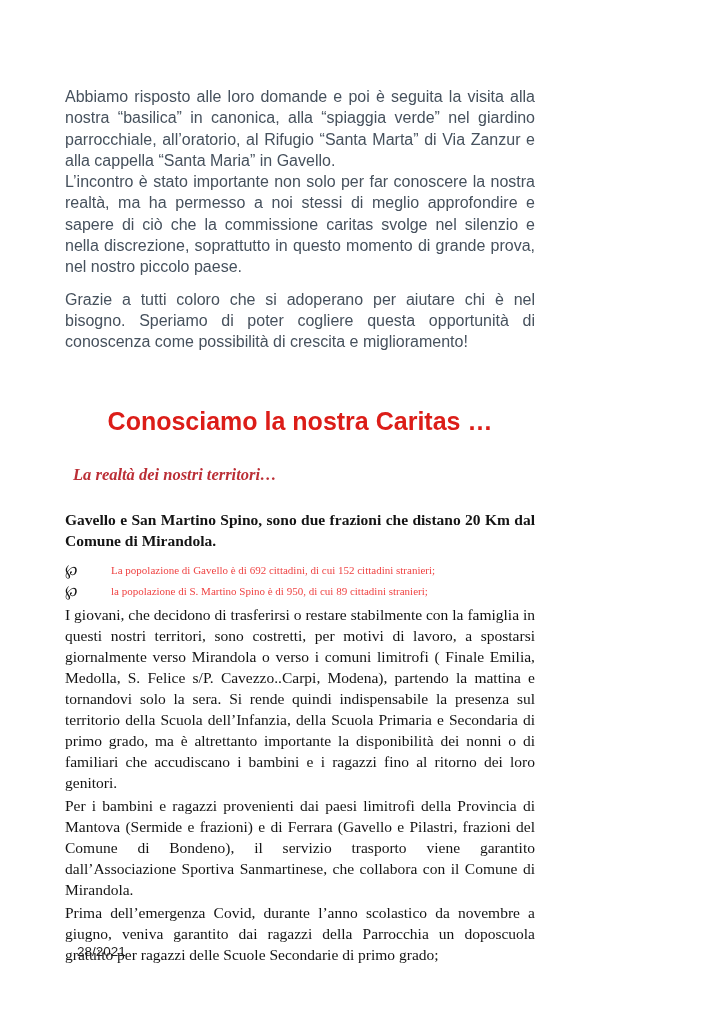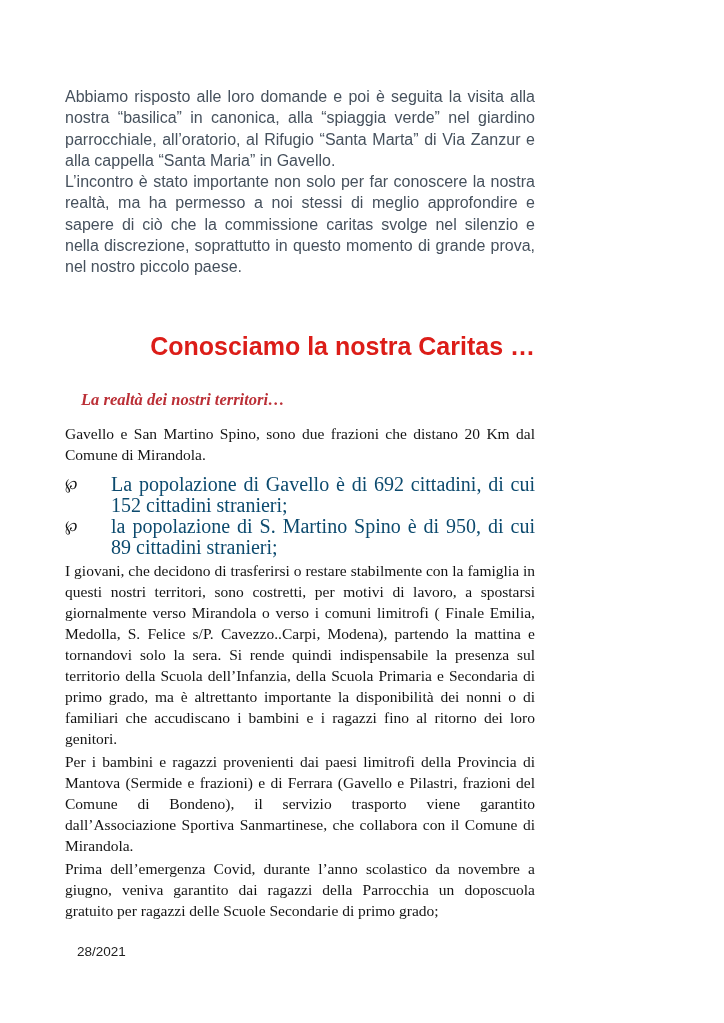--- a/index.html
+++ b/index.html
@@ -23,77 +23,78 @@
   }
   .intro-para.gap { margin-top: 11px; }
 
   .main-heading {
     margin: 52px 0 0 0;
     font-family: "Liberation Sans", sans-serif;
     font-weight: 700;
     font-size: 25px;
     line-height: 32px;
     color: #dc1d18;
-    text-align: right;
+    text-align: center;
   }
 
   .sub-heading {
-    margin: 27px 0 0 16px;
+    margin: 27px 0 0 8px;
     font-family: "Liberation Serif", serif;
     font-style: italic;
     font-weight: 700;
     font-size: 16.5px;
     line-height: 21px;
     color: #bb2f36;
   }
 
   .body-para {
     margin: 0;
     font-size: 15.5px;
     line-height: 21px;
     color: #141414;
     text-align: justify;
   }
   .body-para.gap { margin-top: 2px; }
-  .body-para.first { margin-top: 13px; }
+  .body-para.first { margin-top: 24px; font-weight: bold; }
 
   .bullet-list { margin-top: 9px; }
   .bullet-row { display: flex; }
   .bullet-glyph {
     flex: 0 0 46px;
     width: 46px;
     font-size: 15px;
     line-height: 21px;
     color: #141414;
   }
   .bullet-text {
     flex: 1;
-    font-size: 20px;
+    font-size: 11px;
     line-height: 21px;
-    color: #0c4a6e;
+    color: #ef4444;
     text-align: justify;
   }
 
   .page-footer {
     position: absolute;
     left: 77px;
     top: 944px;
     font-family: "Liberation Sans", sans-serif;
     font-size: 13.5px;
     color: #1f1f1f;
   }
 </style>
 </head>
 <body>
 
 <div class="page">
   <div class="content">
 
     <p class="intro-para">Abbiamo risposto alle loro domande e poi è seguita la visita alla nostra “basilica” in canonica, alla “spiaggia verde” nel giardino parrocchiale, all’oratorio, al Rifugio “Santa Marta” di Via Zanzur e alla cappella “Santa Maria” in Gavello.</p>
     <p class="intro-para">L’incontro è stato importante non solo per far conoscere la nostra realtà, ma ha permesso a noi stessi di meglio approfondire e sapere di ciò che la commissione caritas svolge nel silenzio e nella discrezione, soprattutto in questo momento di grande prova, nel nostro piccolo paese.</p>
+    <p class="intro-para gap">Grazie a tutti coloro che si adoperano per aiutare chi è nel bisogno. Speriamo di poter cogliere questa opportunità di conoscenza come possibilità di crescita e miglioramento!</p>
 
     <h1 class="main-heading">Conosciamo la nostra Caritas …</h1>
 
     <h2 class="sub-heading">La realtà dei nostri territori…</h2>
 
     <p class="body-para first">Gavello e San Martino Spino, sono due frazioni  che distano 20 Km dal Comune di Mirandola.</p>
 
     <div class="bullet-list">
       <div class="bullet-row">
         <span class="bullet-glyph">℘</span>

